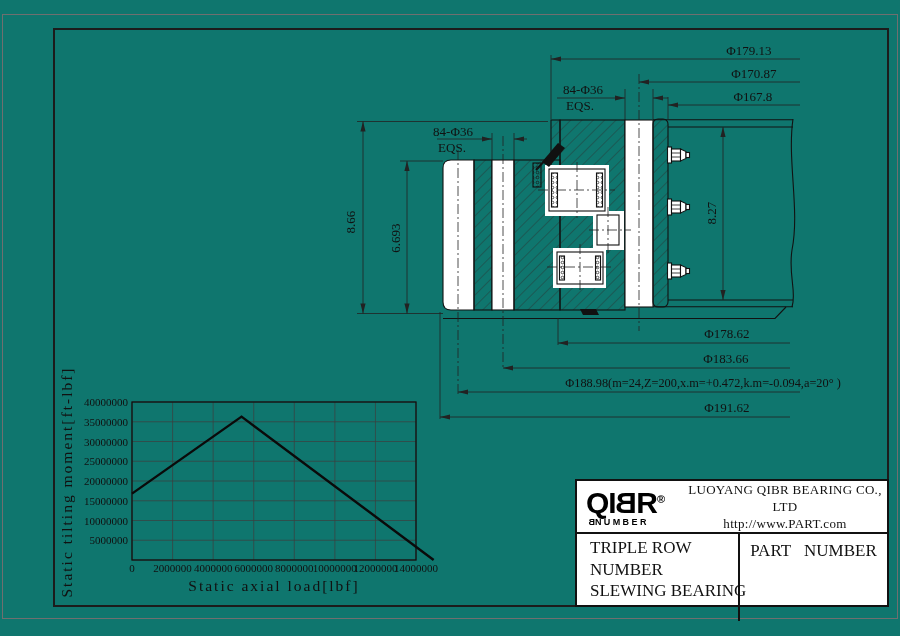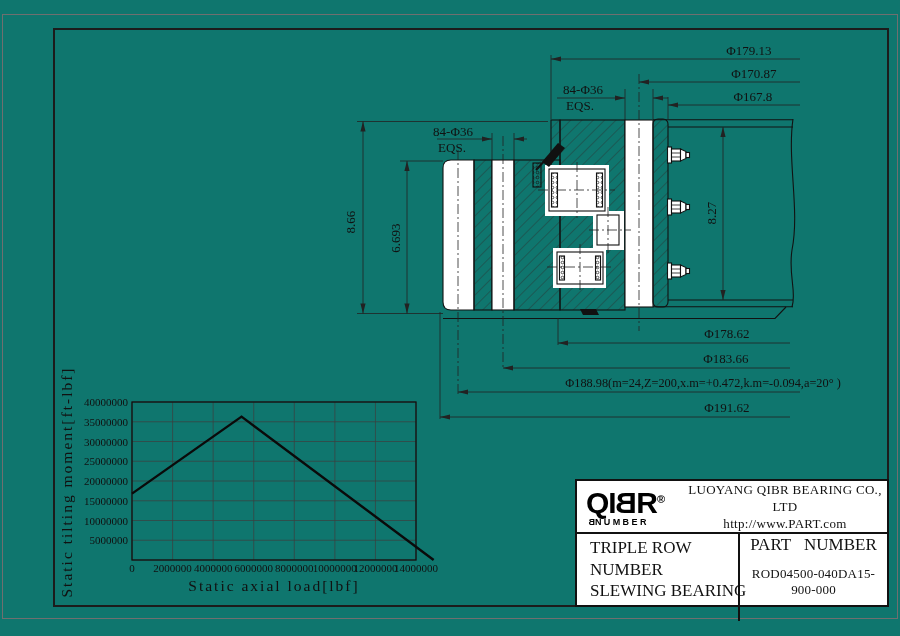--- a/index.html
+++ b/index.html
@@ -27,21 +27,21 @@
       box-sizing:border-box;background:#fff;}
   .tb-row1{height:51px;border-bottom:2px solid #111;display:flex;}
   .logo-cell{width:106px;display:flex;flex-direction:column;justify-content:center;padding-left:9px;box-sizing:border-box;}
   .logo-word{font-family:"Liberation Sans",sans-serif;font-weight:900;font-size:30px;line-height:26px;letter-spacing:-1px;color:#000;white-space:nowrap;}
   .logo-word sup{font-size:11px;font-weight:700;vertical-align:10px;letter-spacing:0;}
   .logo-sub{font-family:"Liberation Sans",sans-serif;font-weight:700;font-size:9px;letter-spacing:2.4px;color:#000;margin-top:1px;}
   .mirror{display:inline-block;transform:scaleX(-1);}
   .company-cell{flex:1;display:flex;flex-direction:column;justify-content:center;text-align:center;font-size:13px;line-height:17px;letter-spacing:0.3px;}
   .tb-row2{display:flex;height:87px;}
   .product-cell{width:163px;border-right:2px solid #111;box-sizing:border-box;padding:3px 0 0 13px;font-size:17px;line-height:21.5px;white-space:nowrap;}
-  .part-cell{flex:1;text-align:center;padding-top:1px;}
+  .part-cell{flex:1;text-align:center;padding-top:7px;}
   .part-label{font-size:17px;word-spacing:9px;}
   .part-number{font-size:13px;margin-top:11px;letter-spacing:0.2px;}
 </style>
 </head>
 <body>
 
 <div class="page">
   <div class="outer-frame"></div>
   <div class="inner-frame"></div>
 
@@ -249,17 +249,16 @@
       </div>
     </div>
     <div class="tb-row2">
       <div class="product-cell">
         <div>TRIPLE ROW</div>
         <div>NUMBER</div>
         <div>SLEWING BEARING</div>
       </div>
       <div class="part-cell">
         <div class="part-label">PART NUMBER</div>
-        <div class="part-number">ROD04500-040DA15-900-000</div>
       </div>
     </div>
   </div>
 </div>
 
 </body></html>

